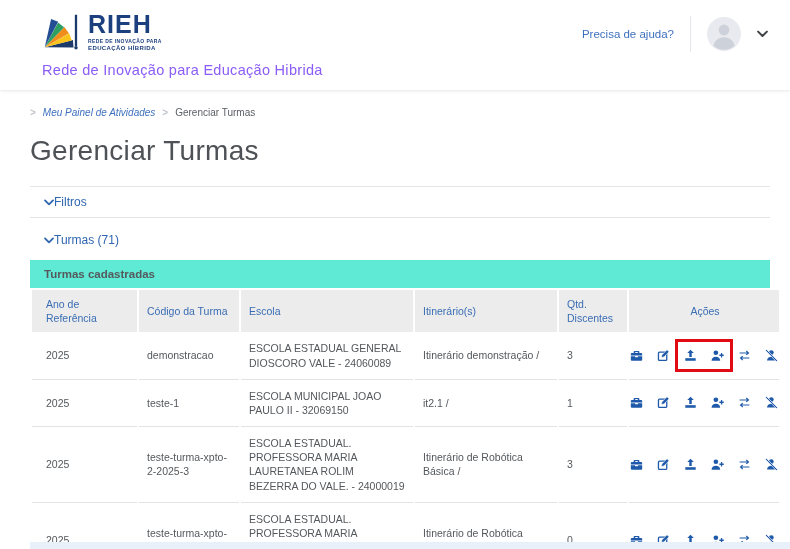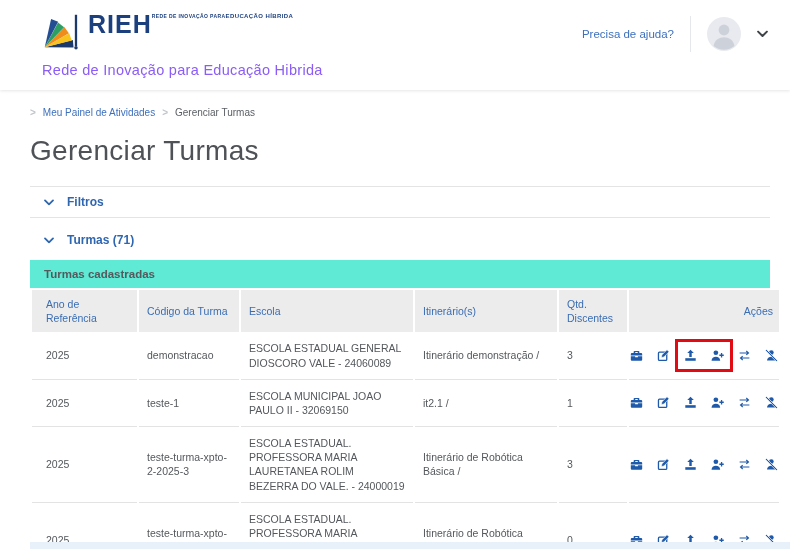--- a/index.html
+++ b/index.html
@@ -4,59 +4,59 @@
 <style>
   * { margin:0; padding:0; box-sizing:border-box; }
   html,body { width:790px; height:549px; background:#fff; overflow:hidden;
     font-family:"Liberation Sans", sans-serif; }
   body { position:relative; }
 
   
   .topbar { height:90px; background:#fff; position:relative;
     box-shadow:0 1px 3px rgba(0,0,0,.10); }
   .logo-wrap { position:absolute; left:38px; top:10px; display:flex; align-items:flex-start; gap:4px; }
-  .logo-text { display:flex; flex-direction:row; line-height:1; padding-top:2px; }
+  .logo-text { display:flex; flex-direction:column; line-height:1; padding-top:2px; }
   .logo-acronym { font-size:25px; font-weight:bold; color:#1c3f7e; letter-spacing:1px; }
   .logo-tag1 { font-size:5px; font-weight:bold; color:#1c3f7e; letter-spacing:.4px; margin-top:2px; }
   .logo-tag2 { font-size:6px; font-weight:bold; color:#1c3f7e; letter-spacing:.4px; margin-top:1px; }
   .site-subtitle { position:absolute; left:42px; top:62px; font-size:14.5px; color:#8b5cf6; letter-spacing:.3px; }
 
   .top-right { position:absolute; right:22px; top:16px; display:flex; align-items:center; gap:16px; }
   .help-link { font-size:11.5px; color:#3e70bd; cursor:pointer; }
   .v-divider { width:1px; height:36px; background:#e4e7eb; }
   .avatar { width:34px; height:34px; border-radius:50%; background:#e8eaef; overflow:hidden;
     display:flex; align-items:center; justify-content:center; cursor:pointer; }
   .user-caret { cursor:pointer; display:flex; align-items:center; }
 
   
   .content { padding:0 20px 0 30px; }
   .breadcrumb { margin-top:17px; display:flex; align-items:center; gap:7px; font-size:10px; }
   .bc-chev { color:#c0c6cd; font-size:10px; font-weight:bold; }
-  .bc-link { color:#3e70bd; cursor:pointer; text-decoration:none; }
+  .bc-link { color:#3e70bd; cursor:pointer; text-decoration:none;font-style:italic; }
   .bc-current { color:#5a5e63; }
 
   .page-title { margin:17px 0 19px 0; font-size:28px; font-weight:400; color:#4e5256; letter-spacing:.3px; }
 
-  .acc-row { display:flex; align-items:center; gap:13px; padding:8px 14px; font-size:12px;
-    color:#2f66b0; cursor:pointer;font-weight:bold; }
+  .acc-row { display:flex; align-items:center; padding:8px 14px; font-size:12px;
+    color:#2f66b0; cursor:pointer; }
   .acc-filters { border-top:1px solid #e4e4e4; border-bottom:1px solid #e4e4e4; margin-right:0; }
   .acc-turmas { margin-top:7px; }
   .chev-svg { width:10px; height:7px; flex:0 0 auto; }
 
   .table-caption { margin-top:5px; background:#5eead4; color:#55595e; font-size:11.5px;
     font-weight:bold; padding:8px 14px; }
 
   table.turmas { width:100%; border-collapse:separate; border-spacing:2px 0; table-layout:fixed;
     margin-top:2px; }
   col.c1{width:105px} col.c2{width:100px} col.c3{width:172px} col.c4{width:142px}
   col.c5{width:68px} col.c6{width:150px}
   thead td { background:#ececec; color:#3a6db4; font-size:10.5px; padding:7px 6px 7px 8px;
     vertical-align:middle; line-height:1.35; }
   thead td.first { padding-left:14px; padding-right:42px;margin-top:24px; }
-  thead td.ac { text-align:right; }
+  thead td.ac { text-align:center; }
   tbody td { font-size:10.5px; color:#54585c; padding:9px 8px; vertical-align:middle;
     border-bottom:1px solid #e3e3e3; line-height:1.35; word-wrap:break-word; }
   tbody td.first { padding-left:14px; }
   .actions { display:flex; align-items:center; justify-content:center; gap:14px; }
   .aicon { display:inline-flex; cursor:pointer; }
   .aicon svg { width:13px; height:13px; fill:#1e5aa9; color:#1e5aa9; }
   .hl-box { display:inline-flex; align-items:center; gap:14px; border:3px solid #e30b13;
     padding:7px 6px; margin:-10px -9px; }
 
   .bottom-strip { position:absolute; left:30px; right:0; bottom:0; height:7px; background:#e8f0f9; }

